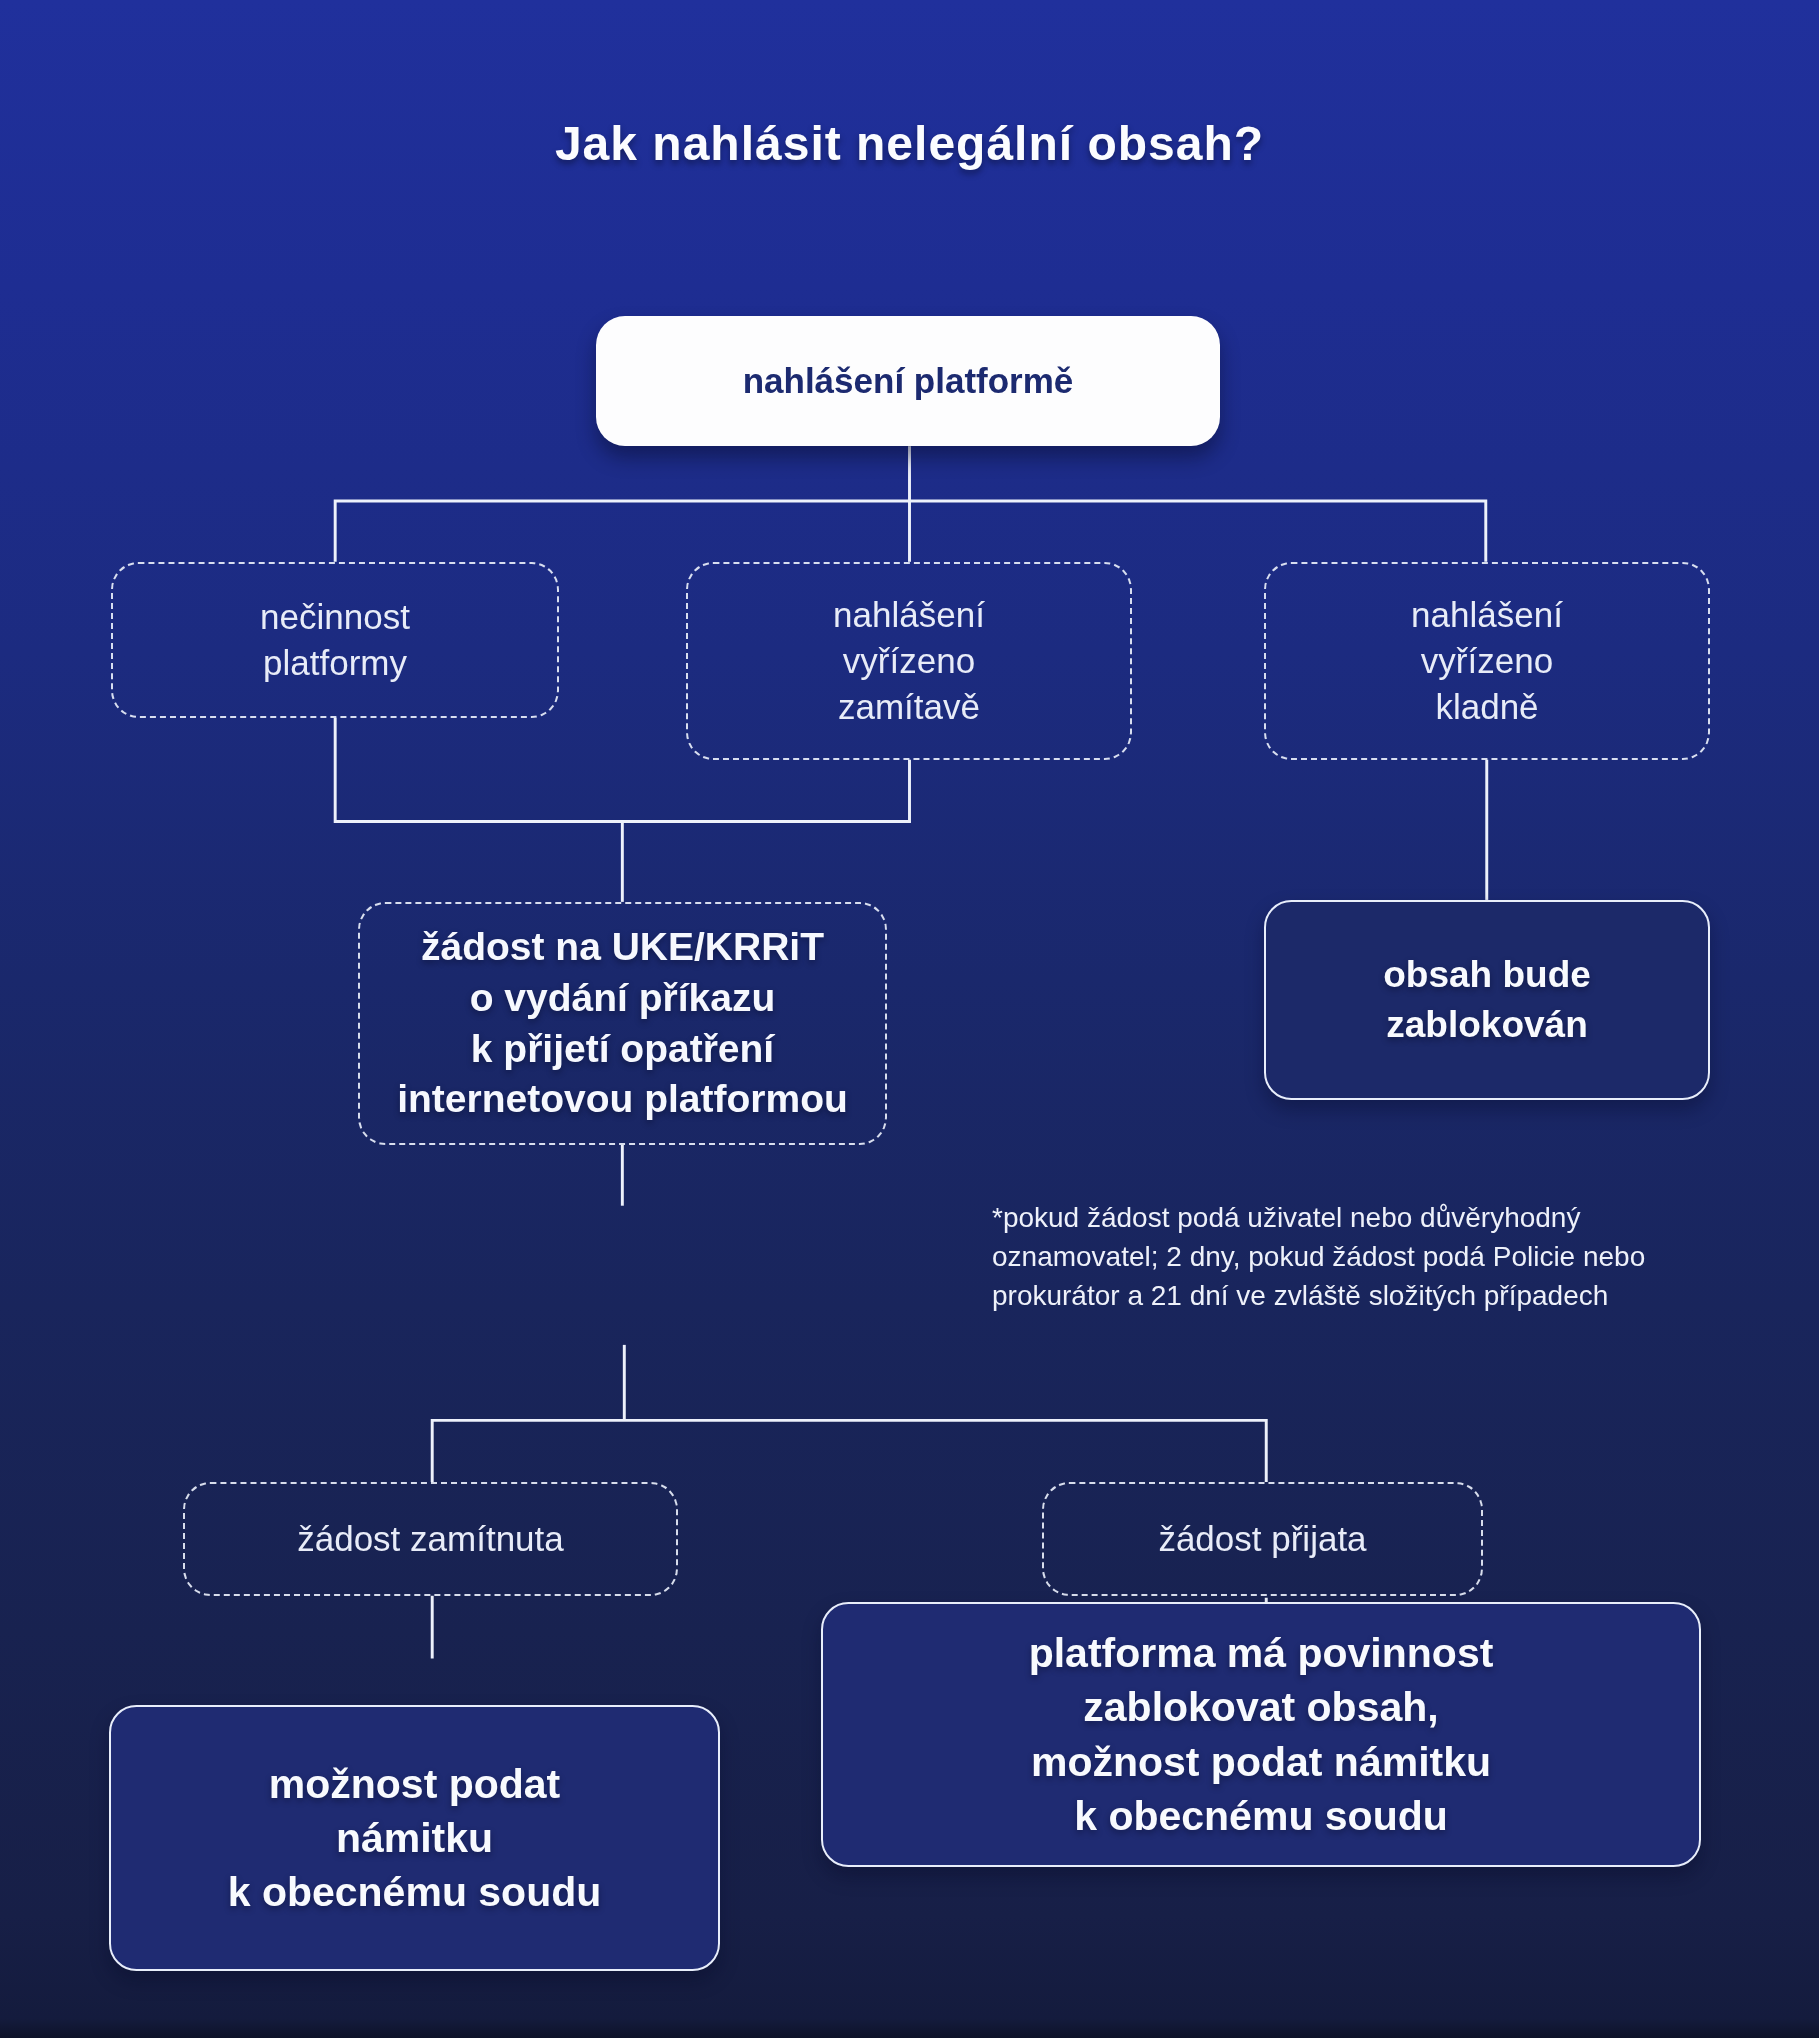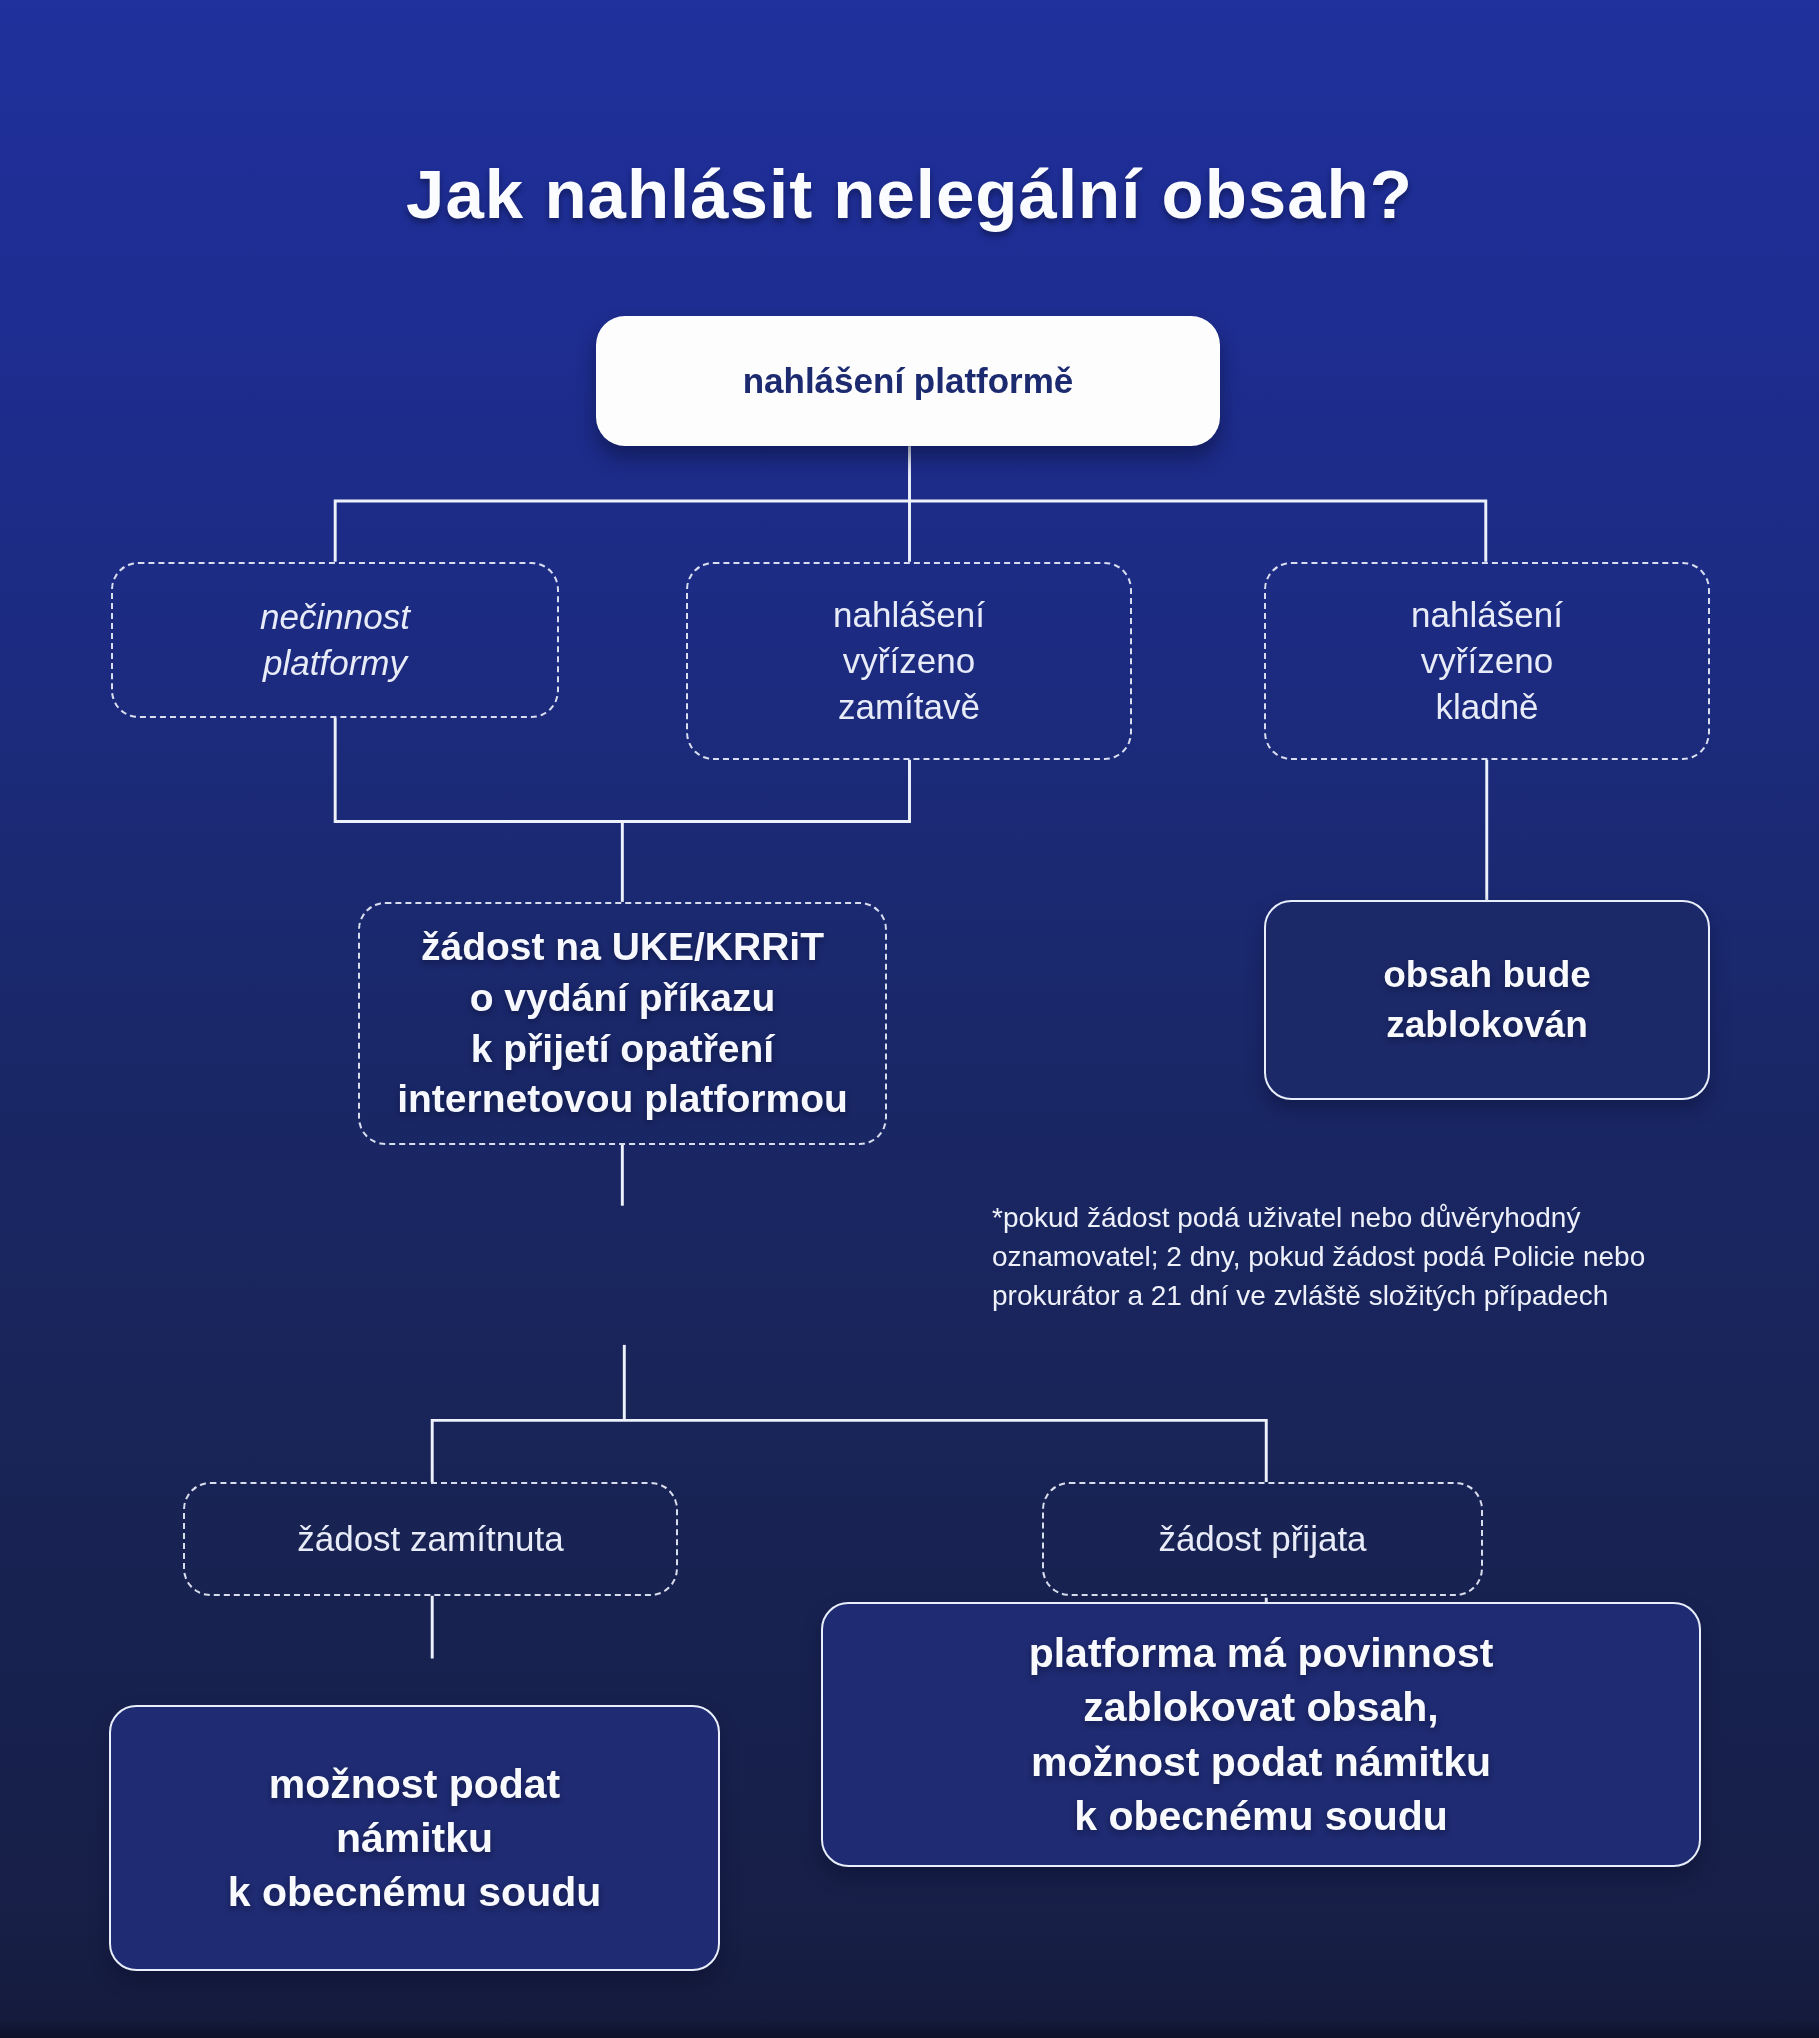--- a/index.html
+++ b/index.html
@@ -23,26 +23,25 @@
       #171f47 94%,
       #141b3d 99%,
       #0d1228 100%);
   }
   .title {
     position: absolute;
     left: 0;
     top: 116px;
     width: 100%;
     text-align: center;
-    font-size: 69px;
+    font-size: 48px;
     font-weight: 700;
     letter-spacing: 1px;
     color: #fbfcff;
     text-shadow: 0 3.9px 6.9px rgba(4, 8, 32, 0.45);
-    margin-top: 39px;
   }
   .node {
     position: absolute;
     display: flex;
     align-items: center;
     justify-content: center;
     text-align: center;
     box-sizing: border-box;
   }
   .label {
@@ -128,21 +127,21 @@
       <path d="M1292 1630 V1692"></path>
     </g>
   </svg>
 
   <div class="title">Jak nahlásit nelegální obsah?</div>
 
   <div class="node root-box" style="left:596px; top:316px; width:624px; height:130px;">
     <div class="label">nahlášení platformě</div>
   </div>
 
-  <div class="node dashed-box" style="left:111px; top:562px; width:448px; height:156px;font-style:italic;">
+  <div class="node dashed-box" style="left:111px; top:562px; width:448px; height:156px;">
     <div class="label">nečinnost
 platformy</div>
   </div>
 
   <div class="node dashed-box" style="left:686px; top:562px; width:446px; height:198px;">
     <div class="label">nahlášení
 vyřízeno
 zamítavě</div>
   </div>
 

